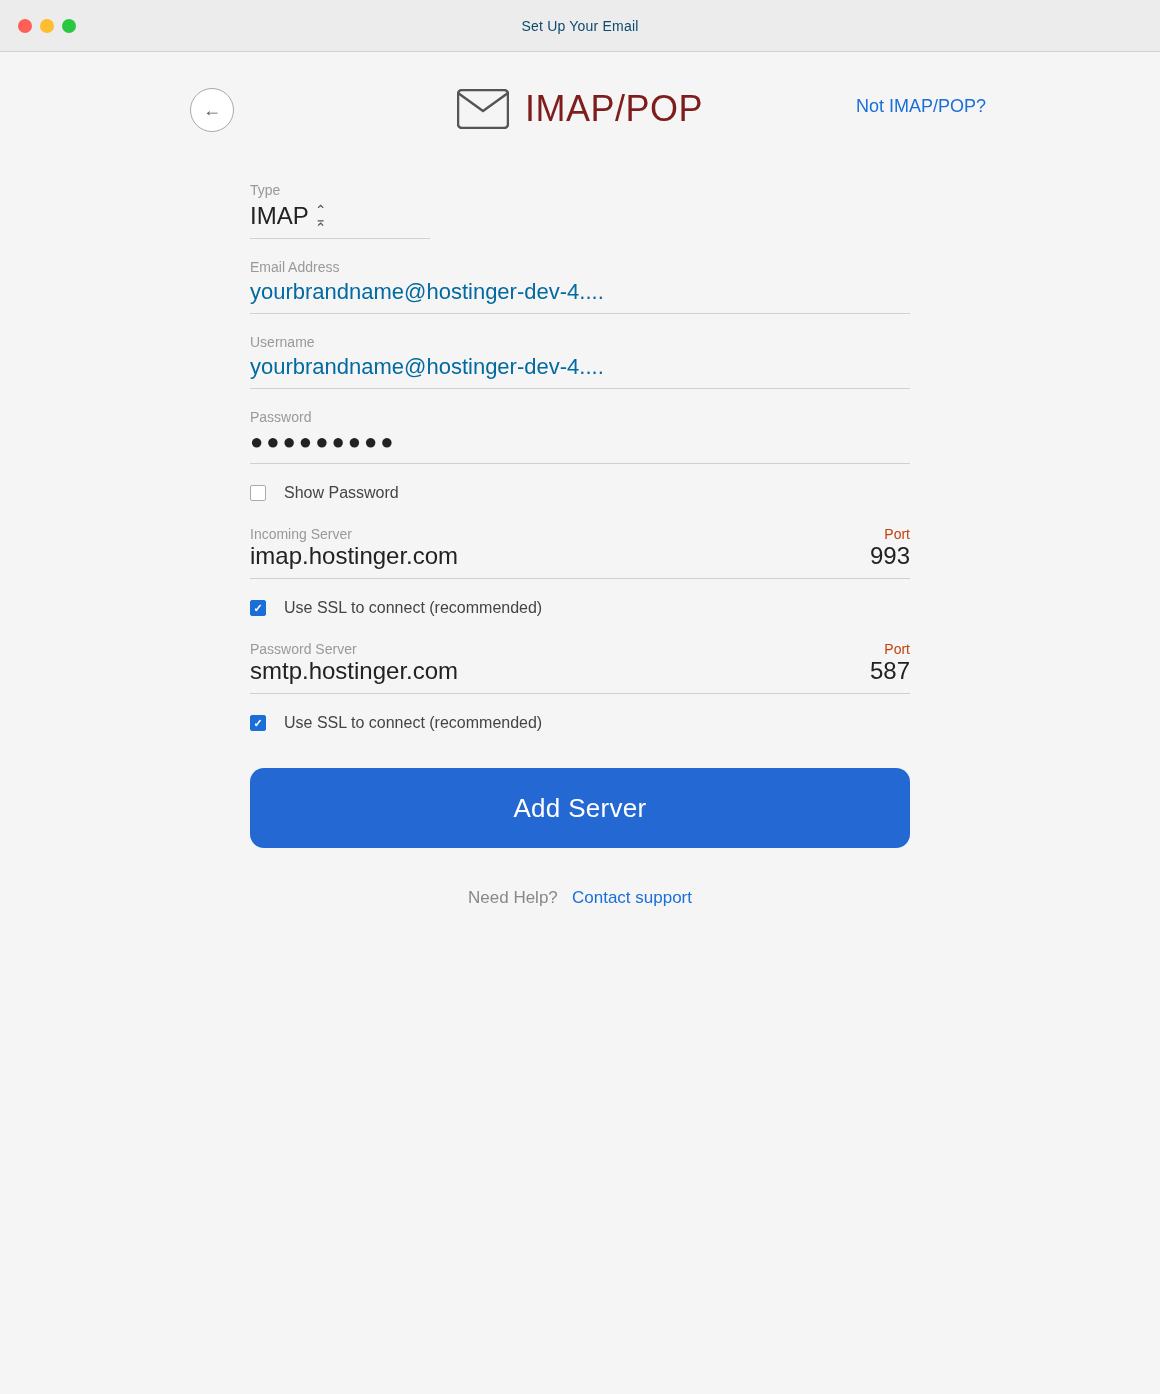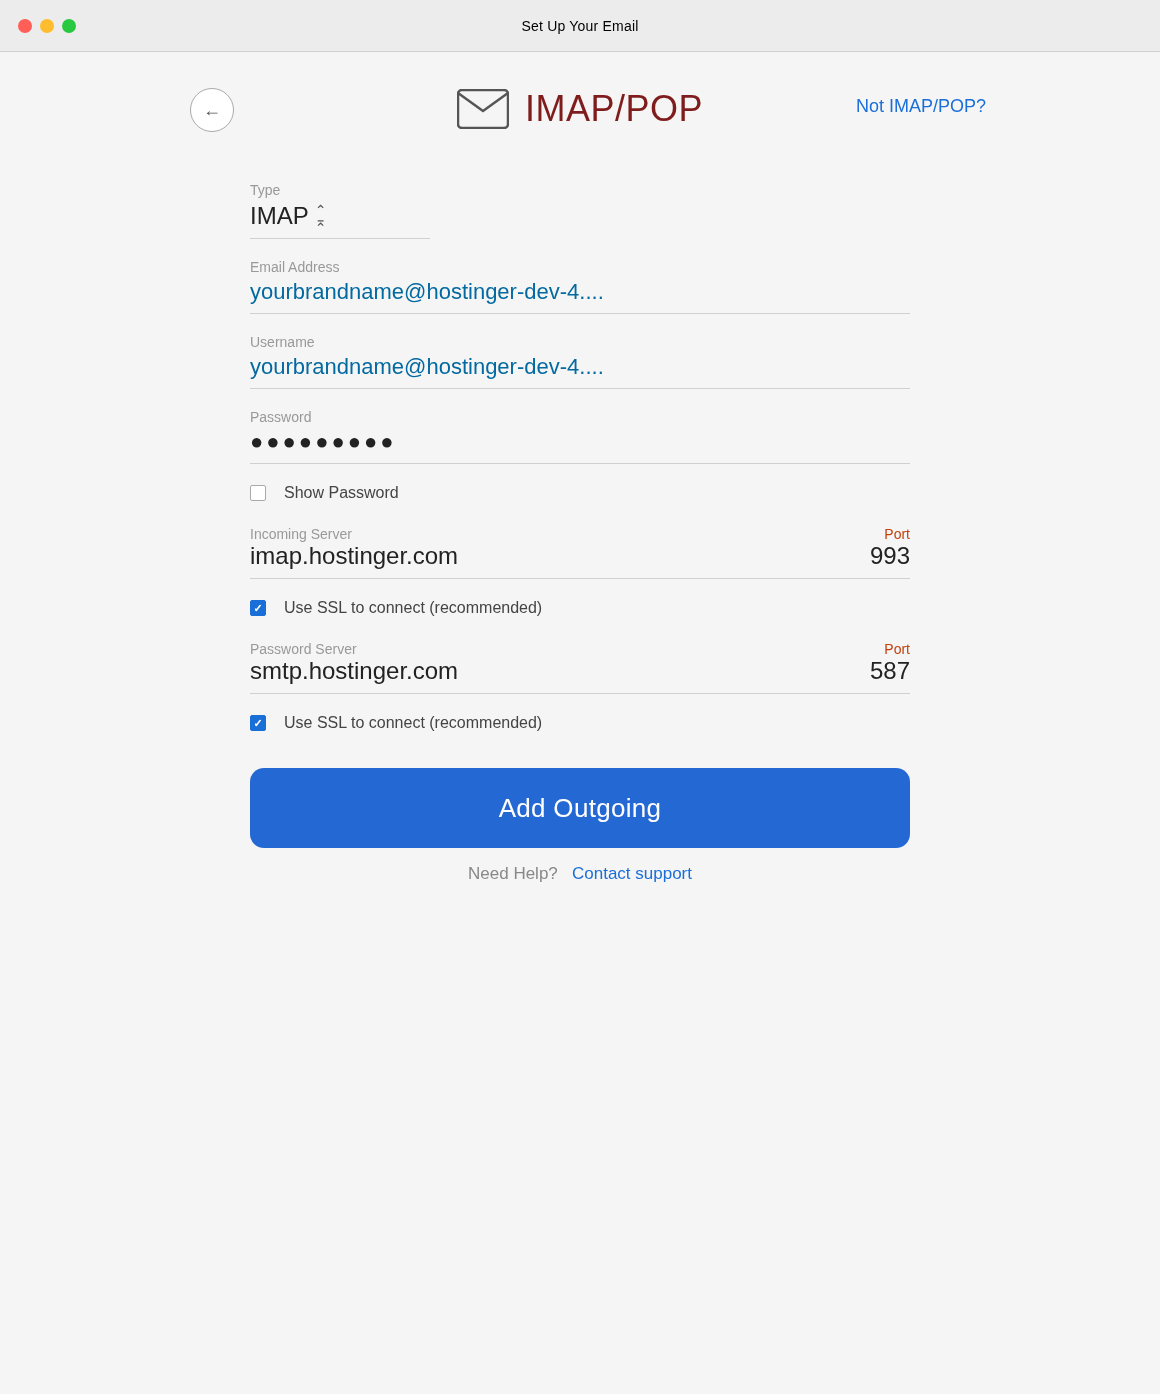--- a/index.html
+++ b/index.html
@@ -47,21 +47,21 @@
       border: none;
       cursor: pointer;
     }
 
     .window-btn.close { background: #ff5f57; }
     .window-btn.minimize { background: #febc2e; }
     .window-btn.maximize { background: #28c840; }
 
     .title-bar-text {
       font-size: 14px;
-      color: #000000;
+      color: #0c4a6e;
       font-weight: 500;
       letter-spacing: 0.2px;
     }
 
     
     .content {
       width: 100%;
       max-width: 820px;
       padding: 0 80px;
       flex: 1;
@@ -289,21 +289,21 @@
       font-size: 26px;
       font-weight: 500;
       cursor: pointer;
       margin-top: 32px;
       letter-spacing: 0.3px;
     }
 
     
     .help-footer {
       text-align: center;
-      margin-top: 16px;
+      margin-top: 40px;
       margin-bottom: 40px;
       font-size: 17px;
       color: #888;
     }
 
     .help-footer a {
       color: #1a6ed8;
       text-decoration: none;
       font-weight: 400;
     }
@@ -396,21 +396,21 @@
         <span class="port-label">Port</span>
         <span class="port-value">587</span>
       </div>
     </div>
 
     <div class="checkbox-row">
       <div class="checkbox-box checked"></div>
       <span class="checkbox-label">Use SSL to connect (recommended)</span>
     </div>
 
-    <button class="add-account-btn">Add Outgoing</button>
+    <button class="add-account-btn">Add Server</button>
 
   </div>
 
   <div class="help-footer">
     <span>Need Help?</span>
     &nbsp;
     <a href="#">Contact support</a>
   </div>
 
 </div>

